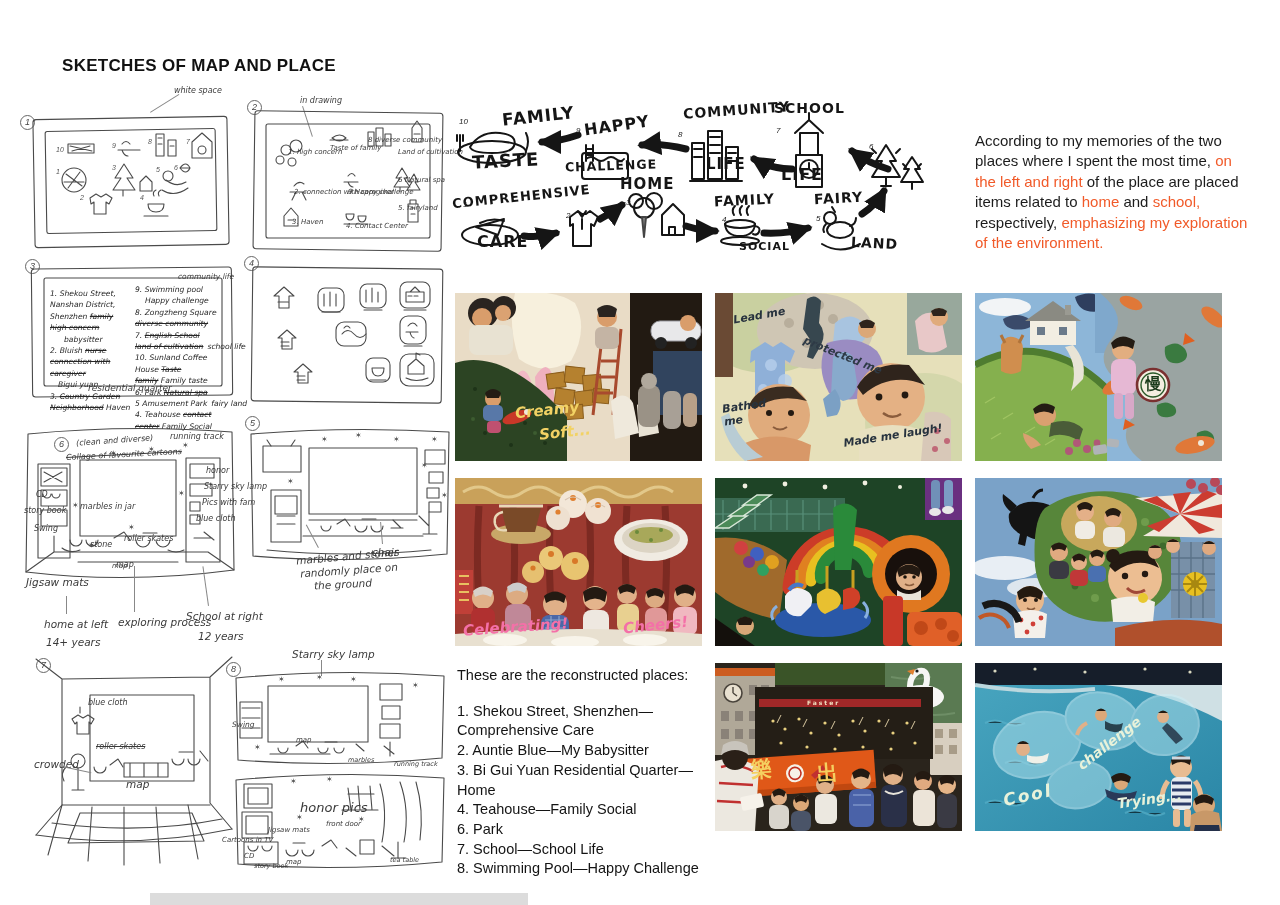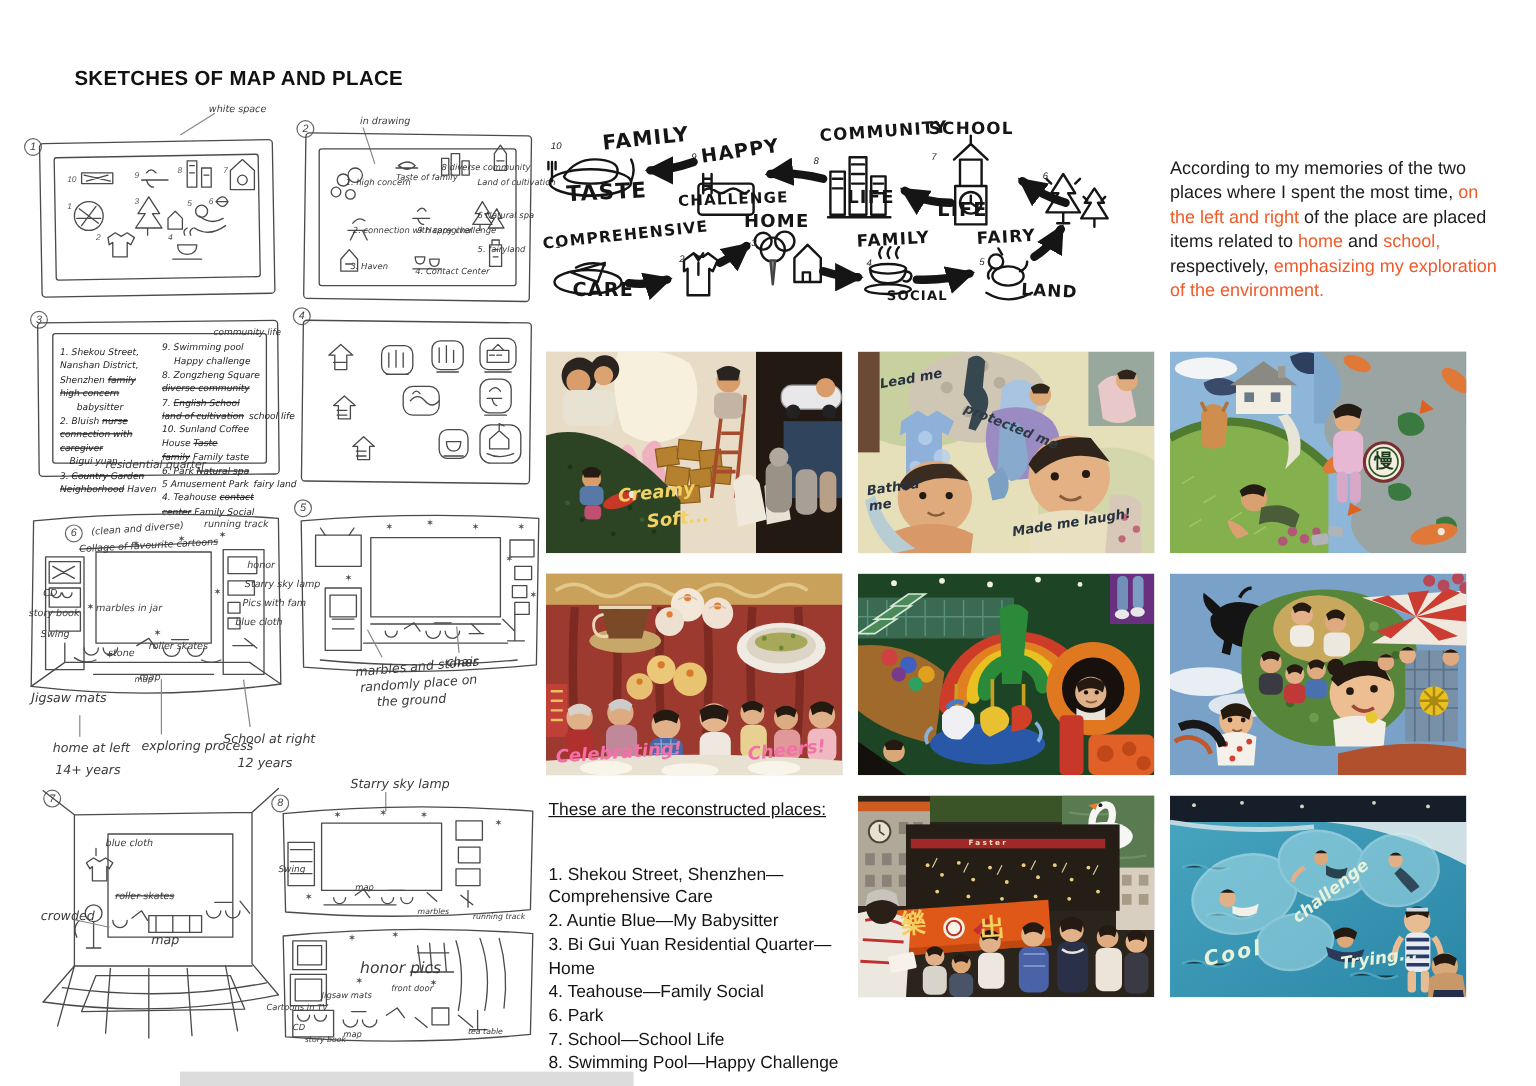--- a/index.html
+++ b/index.html
@@ -19,21 +19,21 @@
   .sksvg{position:absolute;}
   
   .fw{position:absolute;font-weight:bold;color:#151515;letter-spacing:1px;white-space:nowrap;
     font-family:"DejaVu Sans",sans-serif;}
   .fnum{position:absolute;font-size:8px;font-style:italic;color:#222;}
   
   .intro{position:absolute;left:975px;top:131px;width:276px;font-size:15px;line-height:1.36;color:#1c1c1c;}
   .hl{color:var(--accent,#f15a29);}
   
   .places{position:absolute;left:457px;top:666px;width:254px;font-size:14.5px;line-height:1.36;color:#141414;}
-  .places .lead{margin-bottom:34px;text-decoration:underline;}
+  .places .lead{margin-bottom:16px;}
   
   .photo{position:absolute;width:247px;height:168px;overflow:hidden;background:#ddd;}
   .photo svg{position:absolute;left:0;top:0;}
   .ptxt{position:absolute;font-weight:bold;font-style:italic;font-family:"DejaVu Sans",sans-serif;white-space:nowrap;}
   
   .s3col{position:absolute;}
   .s3l{font-size:7.6px;line-height:1.5;color:#262626;font-style:italic;
     font-family:"DejaVu Sans",sans-serif;white-space:nowrap;}
   .strip{position:absolute;background:#dcdcdc;}
 </style>

